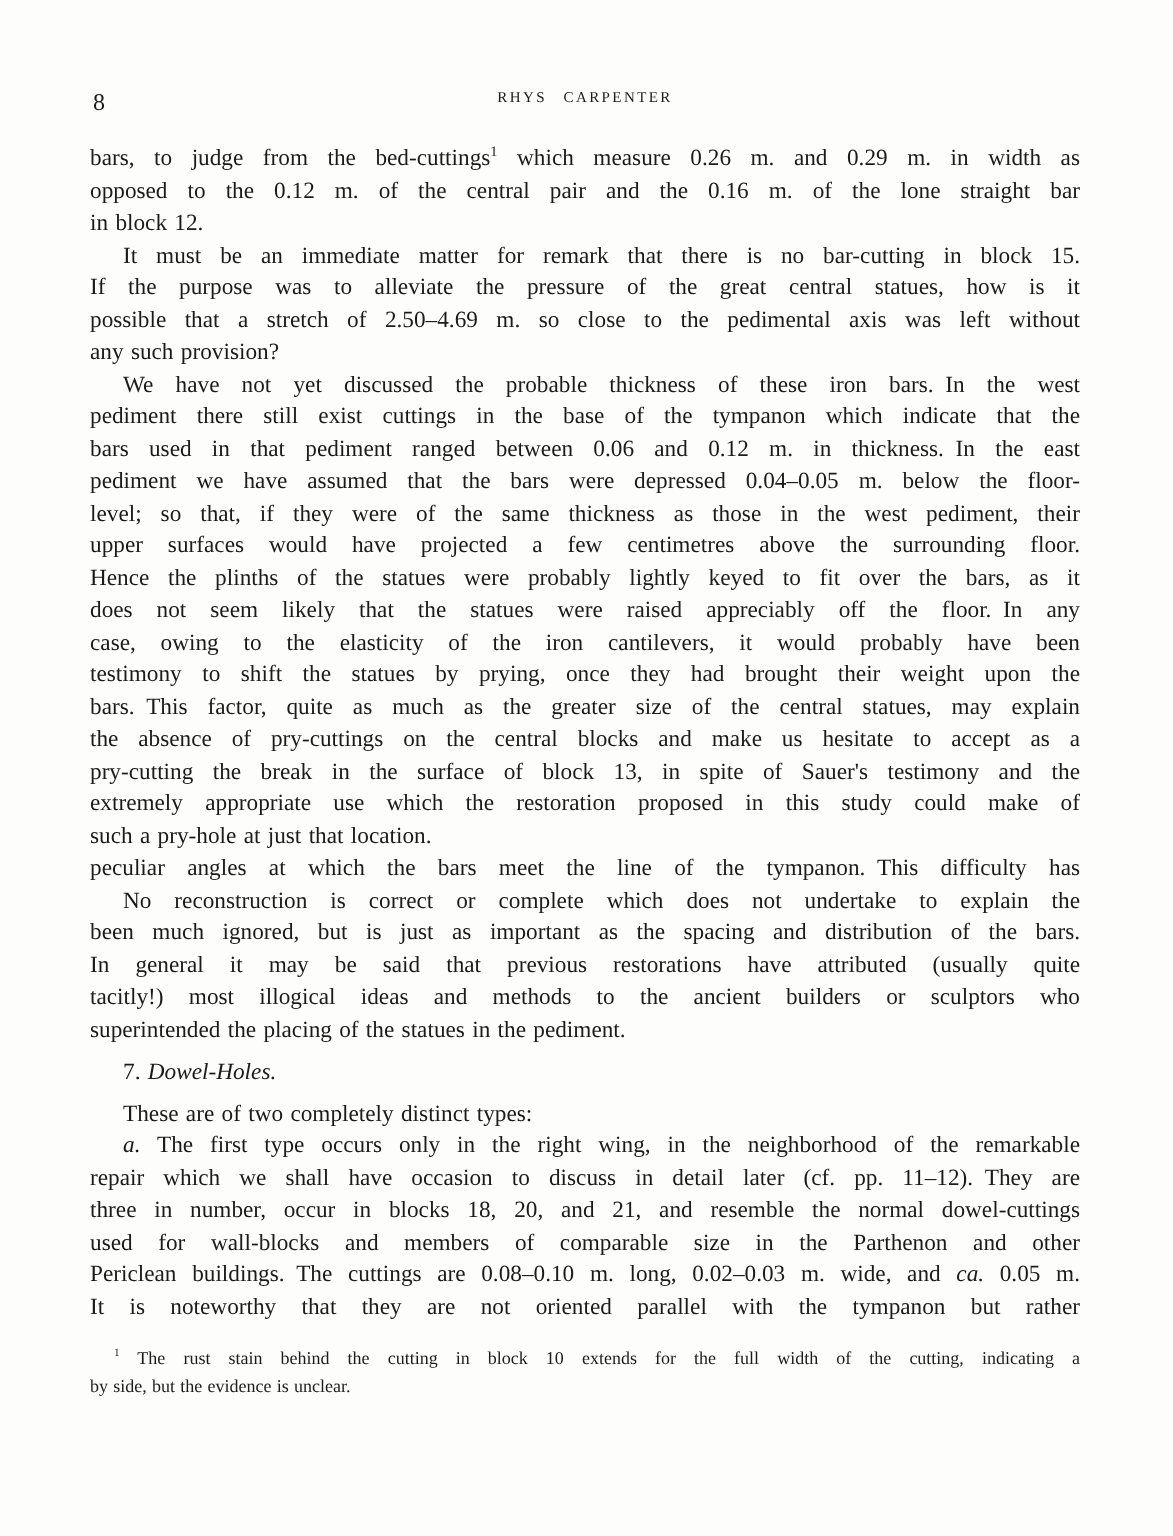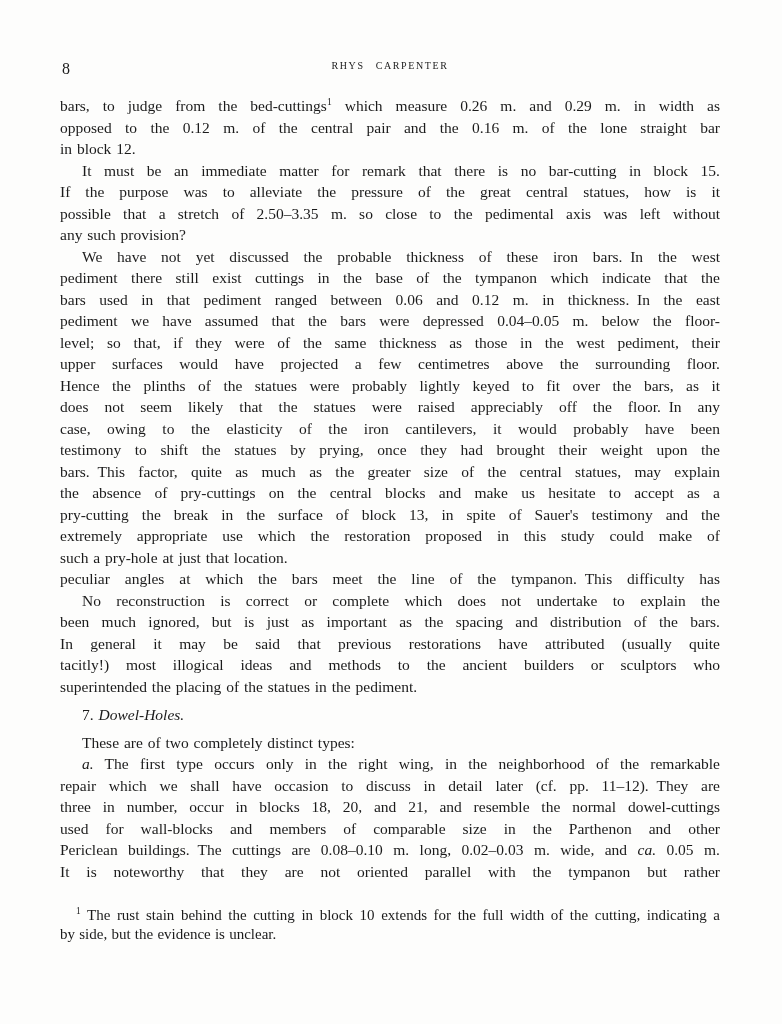--- a/index.html
+++ b/index.html
@@ -54,22 +54,22 @@
   .line.lastline {
     text-align: left;
     text-align-last: left;
   }
   .line.firstline { text-indent: 22px; }
   .block-section-heading {
     margin-top: 7px;
     margin-bottom: 6px;
   }
   .block-footnote {
-    margin-top: 24px;
-    font-size: 15px;
+    margin-top: 14px;
+    font-size: 12px;
     line-height: 18.5px;
     word-spacing: 0.5px;
   }
   .block-footnote .line.firstline { text-indent: 16px; }
   sup {
     font-size: 0.62em;
     vertical-align: super;
     line-height: 0;
   }
   i { font-style: italic; }
@@ -85,21 +85,21 @@
     </div>
     <div id="text-body">
         <div class="block block-paragraph">
           <div class="line">bars, to judge from the bed-cuttings<sup>1</sup> which measure 0.26 m. and 0.29 m. in width as</div>
           <div class="line">opposed to the 0.12 m. of the central pair and the 0.16 m. of the lone straight bar</div>
           <div class="line lastline">in block 12.</div>
         </div>
         <div class="block block-paragraph">
           <div class="line firstline">It must be an immediate matter for remark that there is no bar-cutting in block 15.</div>
           <div class="line">If the purpose was to alleviate the pressure of the great central statues, how is it</div>
-          <div class="line">possible that a stretch of 2.50–3.35 m. so close to the pedimental axis was left without</div>
+          <div class="line">possible that a stretch of 2.50–4.69 m. so close to the pedimental axis was left without</div>
           <div class="line lastline">any such provision?</div>
         </div>
         <div class="block block-paragraph">
           <div class="line firstline">We have not yet discussed the probable thickness of these iron bars. In the west</div>
           <div class="line">pediment there still exist cuttings in the base of the tympanon which indicate that the</div>
           <div class="line">bars used in that pediment ranged between 0.06 and 0.12 m. in thickness. In the east</div>
           <div class="line">pediment we have assumed that the bars were depressed 0.04–0.05 m. below the floor-</div>
           <div class="line">level; so that, if they were of the same thickness as those in the west pediment, their</div>
           <div class="line">upper surfaces would have projected a few centimetres above the surrounding floor.</div>
           <div class="line">Hence the plinths of the statues were probably lightly keyed to fit over the bars, as it</div>

